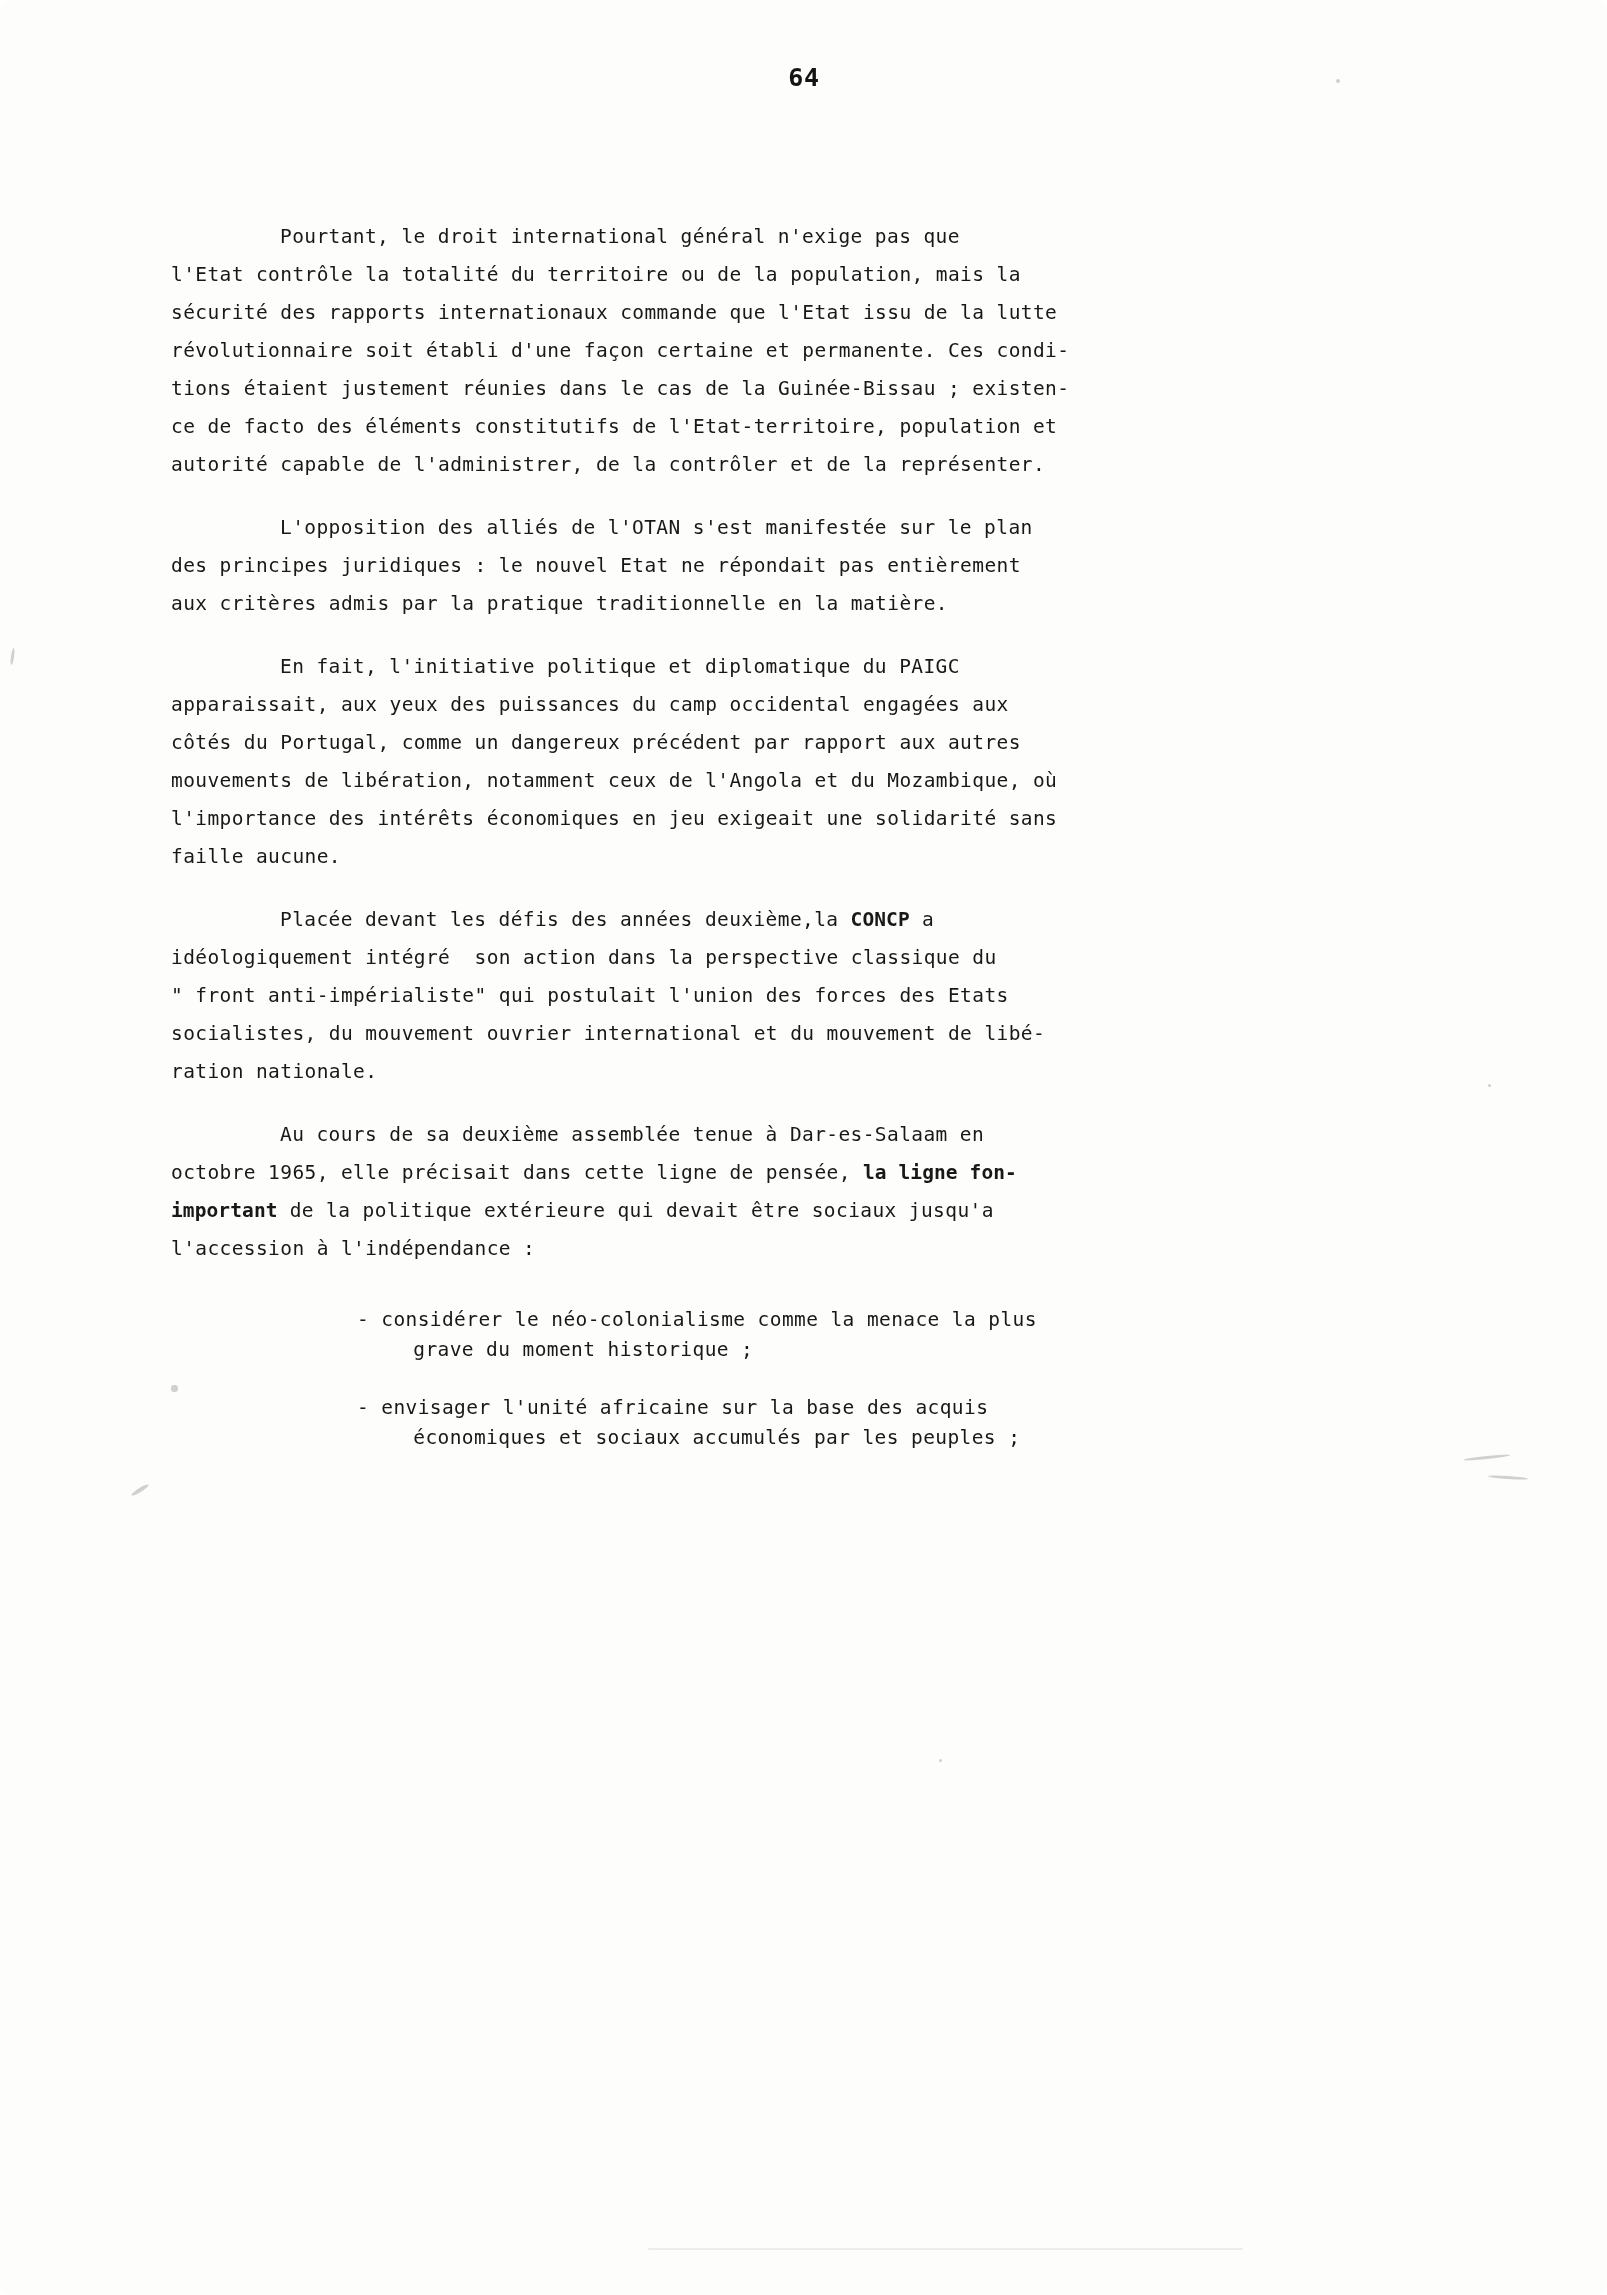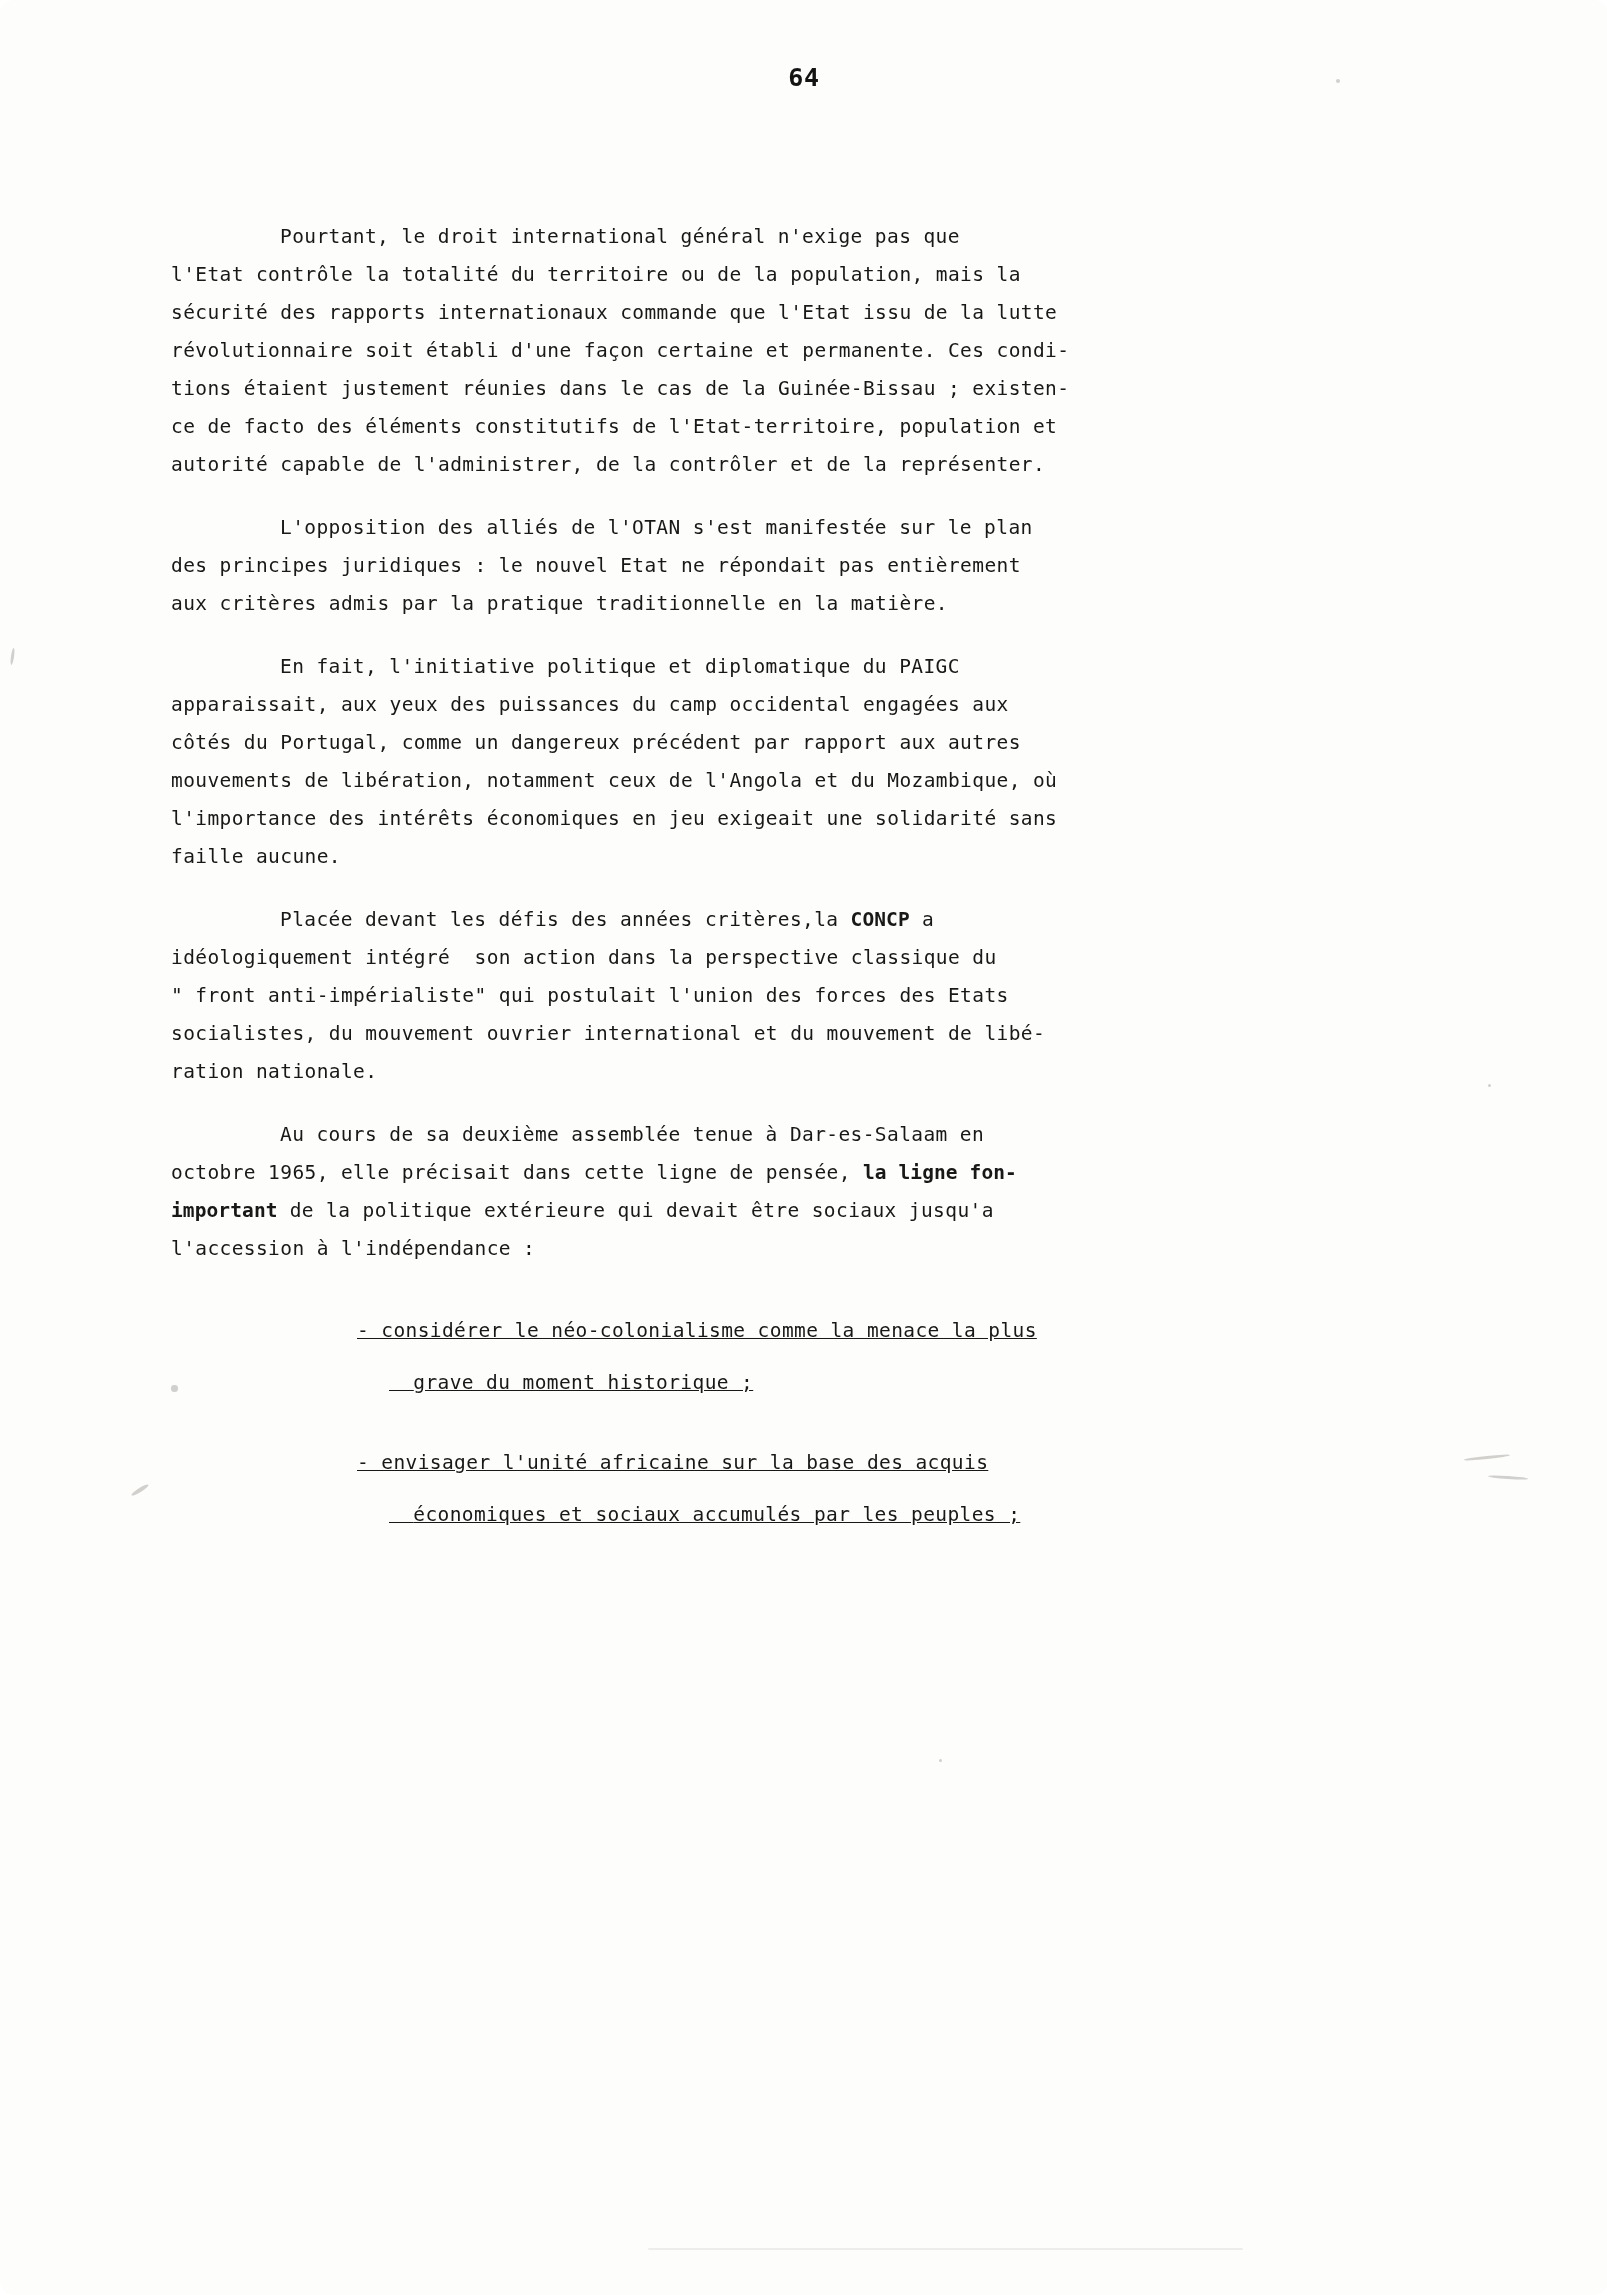--- a/index.html
+++ b/index.html
@@ -52,23 +52,22 @@
     letter-spacing: 0.1px;
   }
   .list-block {
     margin-top: 37px;
   }
   .list-item {
     position: relative;
     margin: 0 0 28px 0;
     padding-left: 218px;
     text-indent: -32px;
-    line-height: 52px;
+    line-height: 30px;
     white-space: pre-wrap;
-    text-decoration: underline;
   }
   .smudge {
     position: absolute;
     background: rgba(120, 118, 110, 0.33);
     border-radius: 50%;
   }
   .mark-1 { top: 648px; left: 10.6px; width: 3.3px; height: 17px; transform: rotate(8deg); }
   .mark-2 { top: 1385px; left: 171px; width: 6.6px; height: 6.6px; }
   .mark-3 { top: 1488px; left: 130px; width: 20px; height: 4px; transform: rotate(-32deg); }
   .mark-4 { top: 1456px; left: 1464px; width: 46px; height: 2.6px; transform: rotate(-6deg); }
@@ -99,21 +98,21 @@
 des principes juridiques : le nouvel Etat ne répondait pas entièrement
 aux critères admis par la pratique traditionnelle en la matière.</p>
 
     <p class="indent">En fait, l'initiative politique et diplomatique du PAIGC
 apparaissait, aux yeux des puissances du camp occidental engagées aux
 côtés du Portugal, comme un dangereux précédent par rapport aux autres
 mouvements de libération, notamment ceux de l'Angola et du Mozambique, où
 l'importance des intérêts économiques en jeu exigeait une solidarité sans
 faille aucune.</p>
 
-    <p class="indent"><span>Placée devant les défis des années critères,la </span><span class="bold">CONCP</span><span> a
+    <p class="indent"><span>Placée devant les défis des années deuxième,la </span><span class="bold">CONCP</span><span> a
 idéologiquement intégré  son action dans la perspective classique du
 " front anti-impérialiste" qui postulait l'union des forces des Etats
 socialistes, du mouvement ouvrier international et du mouvement de libé-
 ration nationale.</span></p>
 
     <p class="indent"><span>Au cours de sa deuxième assemblée tenue à Dar-es-Salaam en
 octobre 1965, elle précisait dans cette ligne de pensée, </span><span class="bold">la ligne fon-</span><span>
 </span><span class="bold">important</span><span> de la politique extérieure qui devait être sociaux jusqu'a
 l'accession à l'indépendance :</span></p>
 

